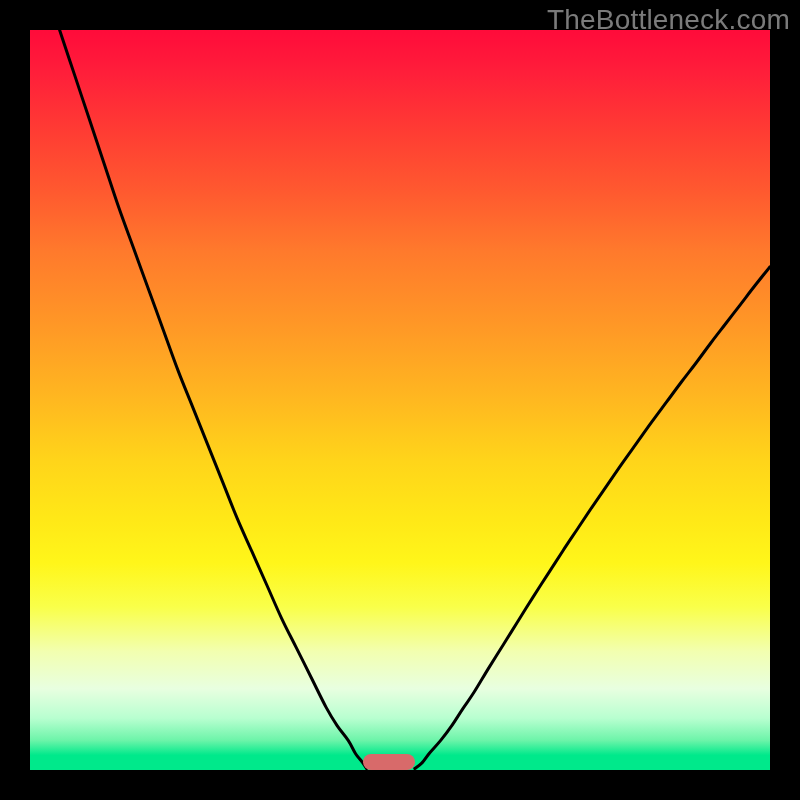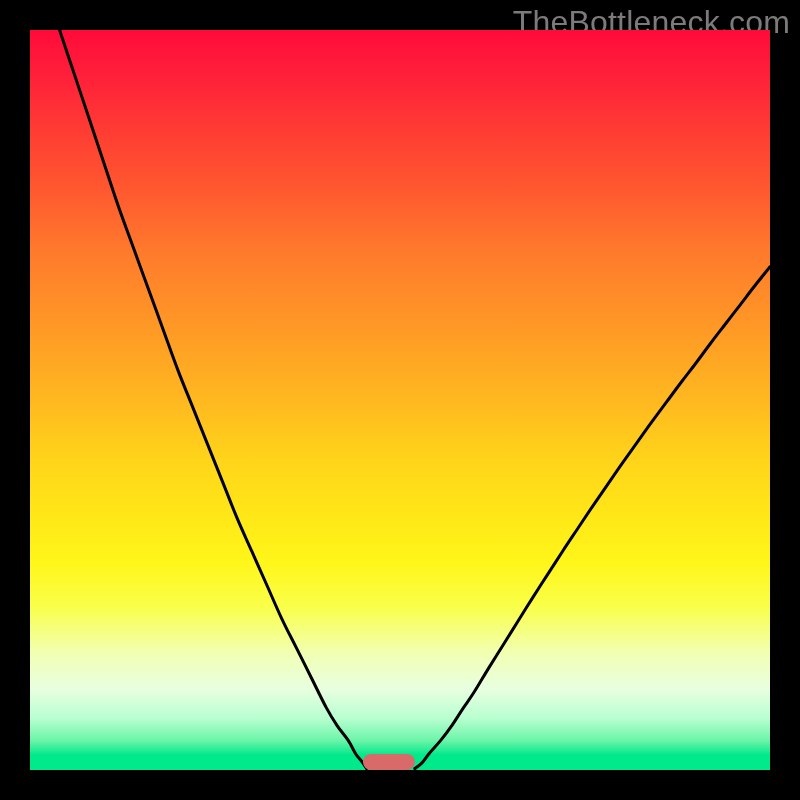--- a/index.html
+++ b/index.html
@@ -56,21 +56,21 @@
   }
   svg.curve {
     position: absolute;
     inset: 0;
   }
   .watermark {
     position: absolute;
     top: 4px;
     right: 10px;
     color: #7b7b7b;
-    font-size: 32px;
+    font-size: 28px;
     font-weight: 400;
     letter-spacing: 0.2px;
     user-select: none;
   }
 </style>
 </head>
 <body>
 
 <div class="frame">
   <div class="watermark">TheBottleneck.com</div>

